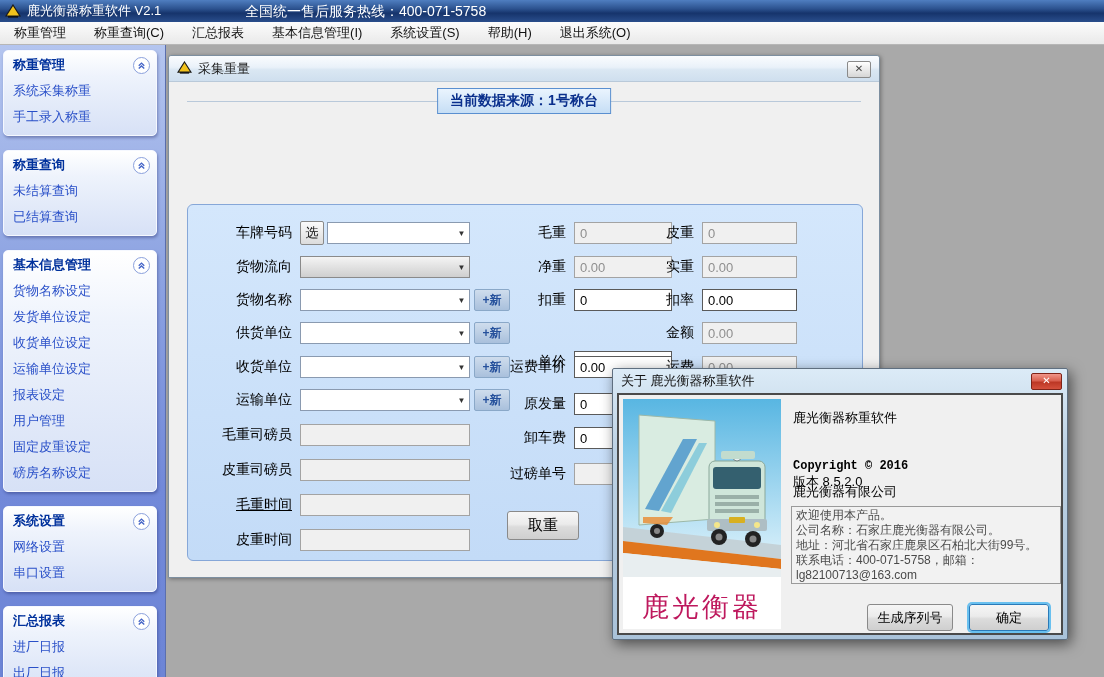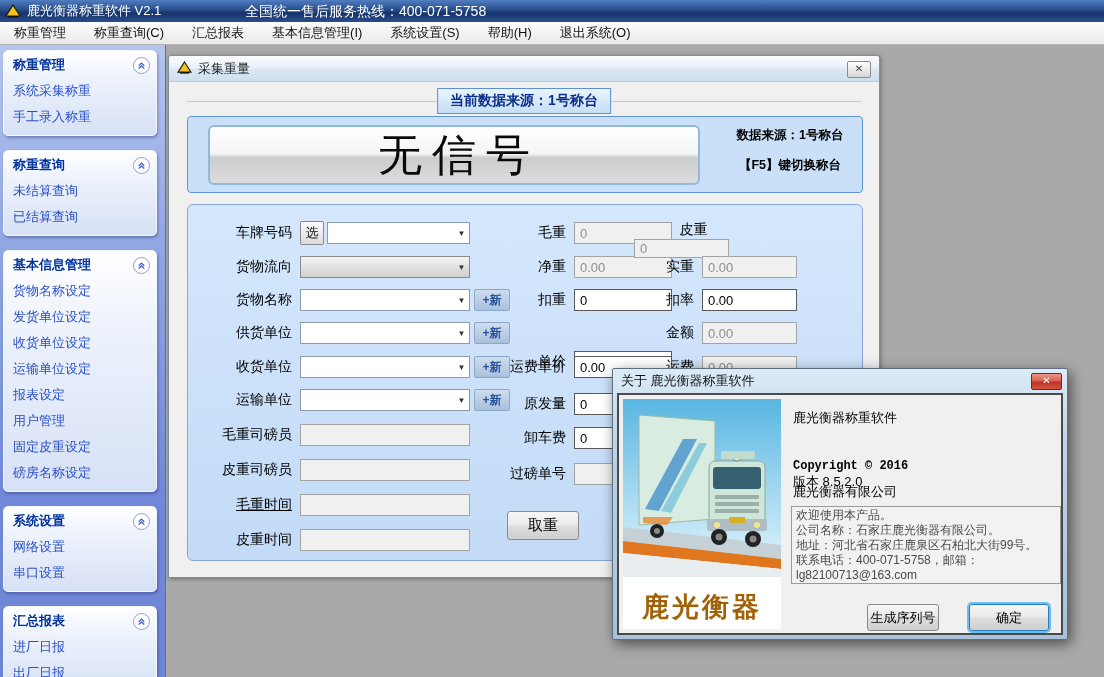--- a/index.html
+++ b/index.html
@@ -92,33 +92,33 @@
   .dlg-titlebar { height:24px; display:flex; align-items:center; padding:0 8px; color:#111; font-size:13px; }
   .dlg-close { position:absolute; right:5px; top:4px; width:31px; height:17px;
     background:linear-gradient(180deg,#f0968a 0%,#d9604f 45%,#bc3725 55%,#d4503c 100%);
     border:1px solid #7e2318; border-radius:2px; color:#fff; font-size:10px; font-weight:bold;
     line-height:14px; text-align:center; cursor:pointer; }
   .dlg-client { position:absolute; left:4px; right:4px; top:24px; bottom:4px;
     background:#f0f0f0; border:2px solid #4a4a4a; }
 
   .truck-img { position:absolute; left:4px; top:4px; width:158px; height:230px; background:#fff; overflow:hidden; }
   .truck-caption { position:absolute; left:0; right:0; bottom:4px; text-align:center;
-    font-family:"Liberation Serif","DejaVu Serif",serif; font-size:27px; font-weight:bold;
-    color:#a16207; letter-spacing:3px; }
+    font-family:"Liberation Serif","DejaVu Serif",serif; font-size:27px; font-weight:normal;
+    color:#be185d; letter-spacing:3px; }
 
   .dlg-product { position:absolute; left:174px; top:14px; font-size:13px; color:#000; }
   .dlg-version { position:absolute; left:174px; top:40px; font-size:13px; color:#000;margin-top:38px; }
   .dlg-copyright { position:absolute; left:174px; top:64px; font-family:"Liberation Mono","DejaVu Sans Mono",monospace; font-size:12px; font-weight:bold; color:#000; }
   .dlg-company { position:absolute; left:174px; top:88px; font-size:13px; color:#000; }
   .dlg-infobox { position:absolute; left:172px; top:111px; width:270px; height:78px;
     background:#f2f2f2; border:1px solid #9a9a9a; padding:1px 4px;
     font-size:12px; line-height:15px; color:#4a4a4a; overflow:hidden; }
   .dlg-btn { position:absolute; top:209px; height:27px; background:linear-gradient(180deg,#f6f6f6 0%,#ebebeb 45%,#dcdcdc 55%,#cfcfcf 100%);
     border:1px solid #8a8a8a; border-radius:3px; font-size:13px; color:#000; cursor:pointer; font-family:inherit; }
-  .dlg-btn.serial { left:248px; width:72px; }
+  .dlg-btn.serial { left:248px; width:86px; }
   .dlg-btn.ok { left:350px; width:80px; border:1px solid #2a7ab8; box-shadow:0 0 0 2px #69c0ef; }
 </style>
 </head>
 <body>
 
 <div class="screen">
 
   <div class="titlebar">
     <span class="app-icon">
       <svg width="16" height="14" viewBox="0 0 16 14">
@@ -222,29 +222,20 @@
             <rect x="3" y="12" width="10" height="1.6" fill="#111"></rect>
           </svg>
       </span>
       <span class="win-title">采集重量</span>
       <span class="win-close">✕</span>
     </div>
 
     <div class="group-line"></div>
     <div class="source-banner">当前数据来源：1号称台</div>
 
-    <div class="display-panel">
-      <div class="weight-box">
-        <span class="weight-text">无信号</span>
-      </div>
-      <div class="display-info">
-        <div>数据来源：1号称台</div>
-        <div>【F5】键切换称台</div>
-      </div>
-    </div>
 
     <div class="form-panel">
 
       <div class="form-row" style="left:8px; top:16px;">
         <span class="form-label lw">车牌号码</span>
         <button class="select-btn">选</button>
         <div class="combo" style="width:143px;">
           <input value="" style="">
           <span class="combo-arrow">▼</span>
         </div>
@@ -339,21 +330,21 @@
         <span class="form-label mw">卸车费</span>
         <input class="win-field editable" style="width: 98px;" value="0">
       </div>
       <div class="form-row" style="left:290px; top:257px;">
         <span class="form-label mw">过磅单号</span>
         <input class="win-field" style="width: 98px;" value="">
       </div>
 
       <button class="take-btn">取重</button>
 
-      <div class="form-row" style="left:446px; top:16px;flex-direction:column;">
+      <div class="form-row" style="left:446px; top:16px;">
         <span class="form-label rw">皮重</span>
         <input class="win-field" style="width: 95px;" value="0">
       </div>
       <div class="form-row" style="left:446px; top:50px;">
         <span class="form-label rw">实重</span>
         <input class="win-field" style="width: 95px;" value="0.00">
       </div>
       <div class="form-row" style="left:446px; top:83px;">
         <span class="form-label rw">扣率</span>
         <input class="win-field editable" style="width: 95px;" value="0.00">

